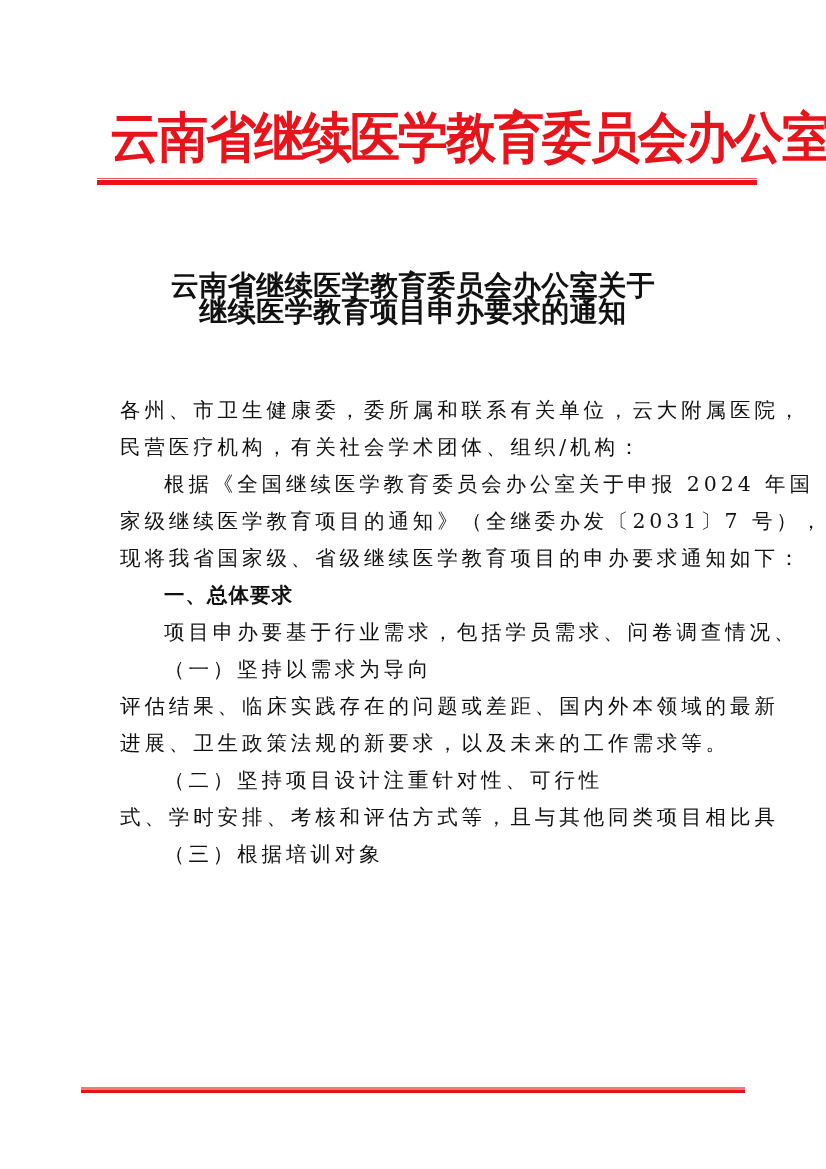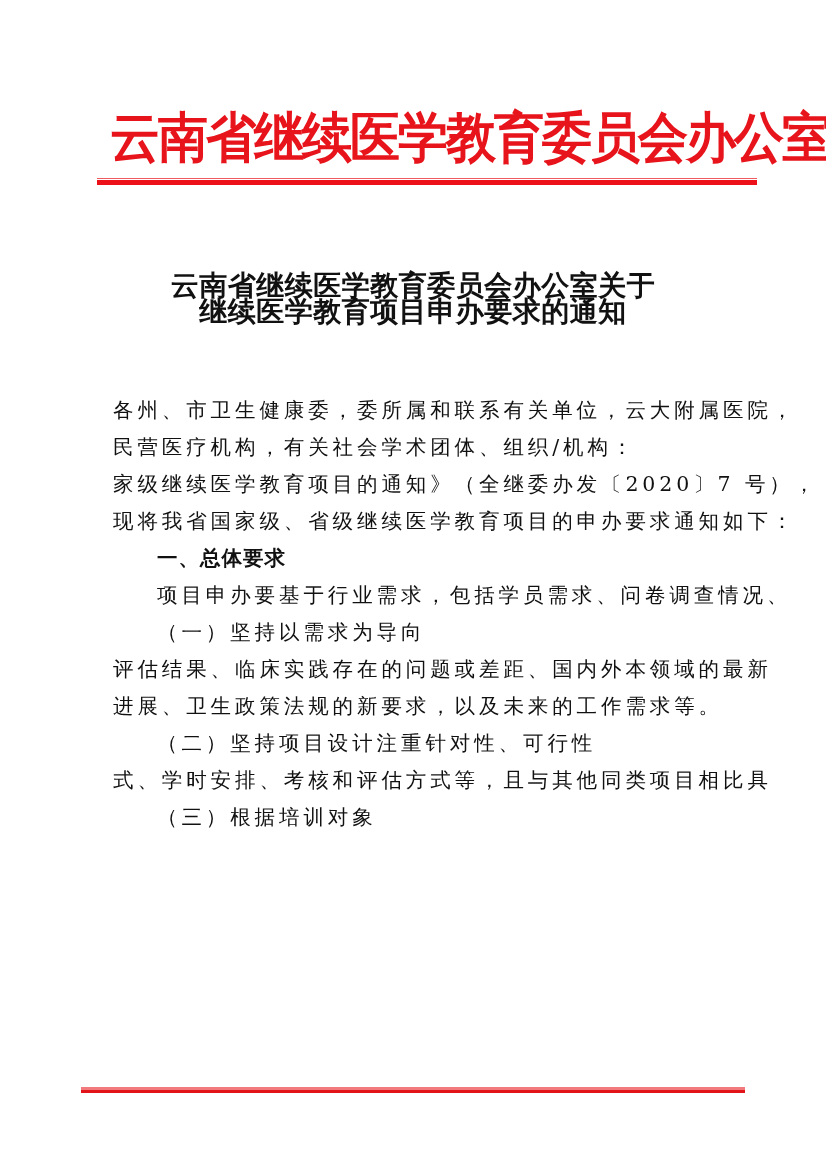--- a/index.html
+++ b/index.html
@@ -10,21 +10,21 @@
                 font-size: 50px; line-height: 70px; letter-spacing: -2px; white-space: nowrap;
                 transform: scaleY(1.08); transform-origin: top left; }
   .rule-top { position: absolute; left: 97px; top: 178px; width: 660px; height: 7px; }
   .rule-top .thin { position: absolute; left: 0; top: 0; width: 100%; height: 1px; background: #f05a5e; }
   .rule-top .thick { position: absolute; left: 0; top: 2px; width: 100%; height: 5px; background: #ec1118; }
   .title { position: absolute; left: 100px; width: 626px; text-align: center;
            font-family: Liberation Sans, sans-serif; font-weight: bold; font-size: 28px;
            color: #111; letter-spacing: 0.5px; white-space: nowrap; }
   .title.l1 { top: 267px; }
   .title.l2 { top: 293px; }
-  .body-text { position: absolute; left: 113px; width: 606px; font-size: 20.5px;
+  .body-text { position: absolute; left: 120px; width: 606px; font-size: 20.5px;
                letter-spacing: 3.9px; line-height: 37px; white-space: nowrap; }
   .indent { padding-left: 44px; }
   .h1 { font-family: "DejaVu Sans", sans-serif; font-weight: bold; letter-spacing: 1px; }
   .rule-bottom { position: absolute; left: 81px; top: 1087px; width: 664px; height: 6px; }
   .rule-bottom .light { position: absolute; left: 0; top: 0; width: 100%; height: 3px; background: #f27a7c; }
   .rule-bottom .dark { position: absolute; left: 0; top: 3px; width: 100%; height: 3px; background: #e3131a; }
   .line { display: block; height: 37px; }
 </style>
 </head>
 <body>
@@ -35,21 +35,22 @@
   <div class="thick"></div>
 </div>
 
 <div class="title l1">云南省继续医学教育委员会办公室关于</div>
 <div class="title l2">继续医学教育项目申办要求的通知</div>
 
 <div class="body-text" style="top:392px;">
   <span class="line">各州、市卫生健康委，委所属和联系有关单位，云大附属医院，</span>
   <span class="line">民营医疗机构，有关社会学术团体、组织/机构：</span>
 
-  <span class="line">家级继续医学教育项目的通知》（全继委办发〔2020〕7 号），</span>
+  <span class="line indent">根据《全国继续医学教育委员会办公室关于申报 2024 年国</span>
+  <span class="line">家级继续医学教育项目的通知》（全继委办发〔2031〕7 号），</span>
   <span class="line">现将我省国家级、省级继续医学教育项目的申办要求通知如下：</span>
 
   <span class="line indent h1">一、总体要求</span>
 
   <span class="line indent">项目申办要基于行业需求，包括学员需求、问卷调查情况、</span>
   <span class="line indent">（一）坚持以需求为导向</span>
   <span class="line">评估结果、临床实践存在的问题或差距、国内外本领域的最新</span>
   <span class="line">进展、卫生政策法规的新要求，以及未来的工作需求等。</span>
 
   <span class="line indent">（二）坚持项目设计注重针对性、可行性</span>

